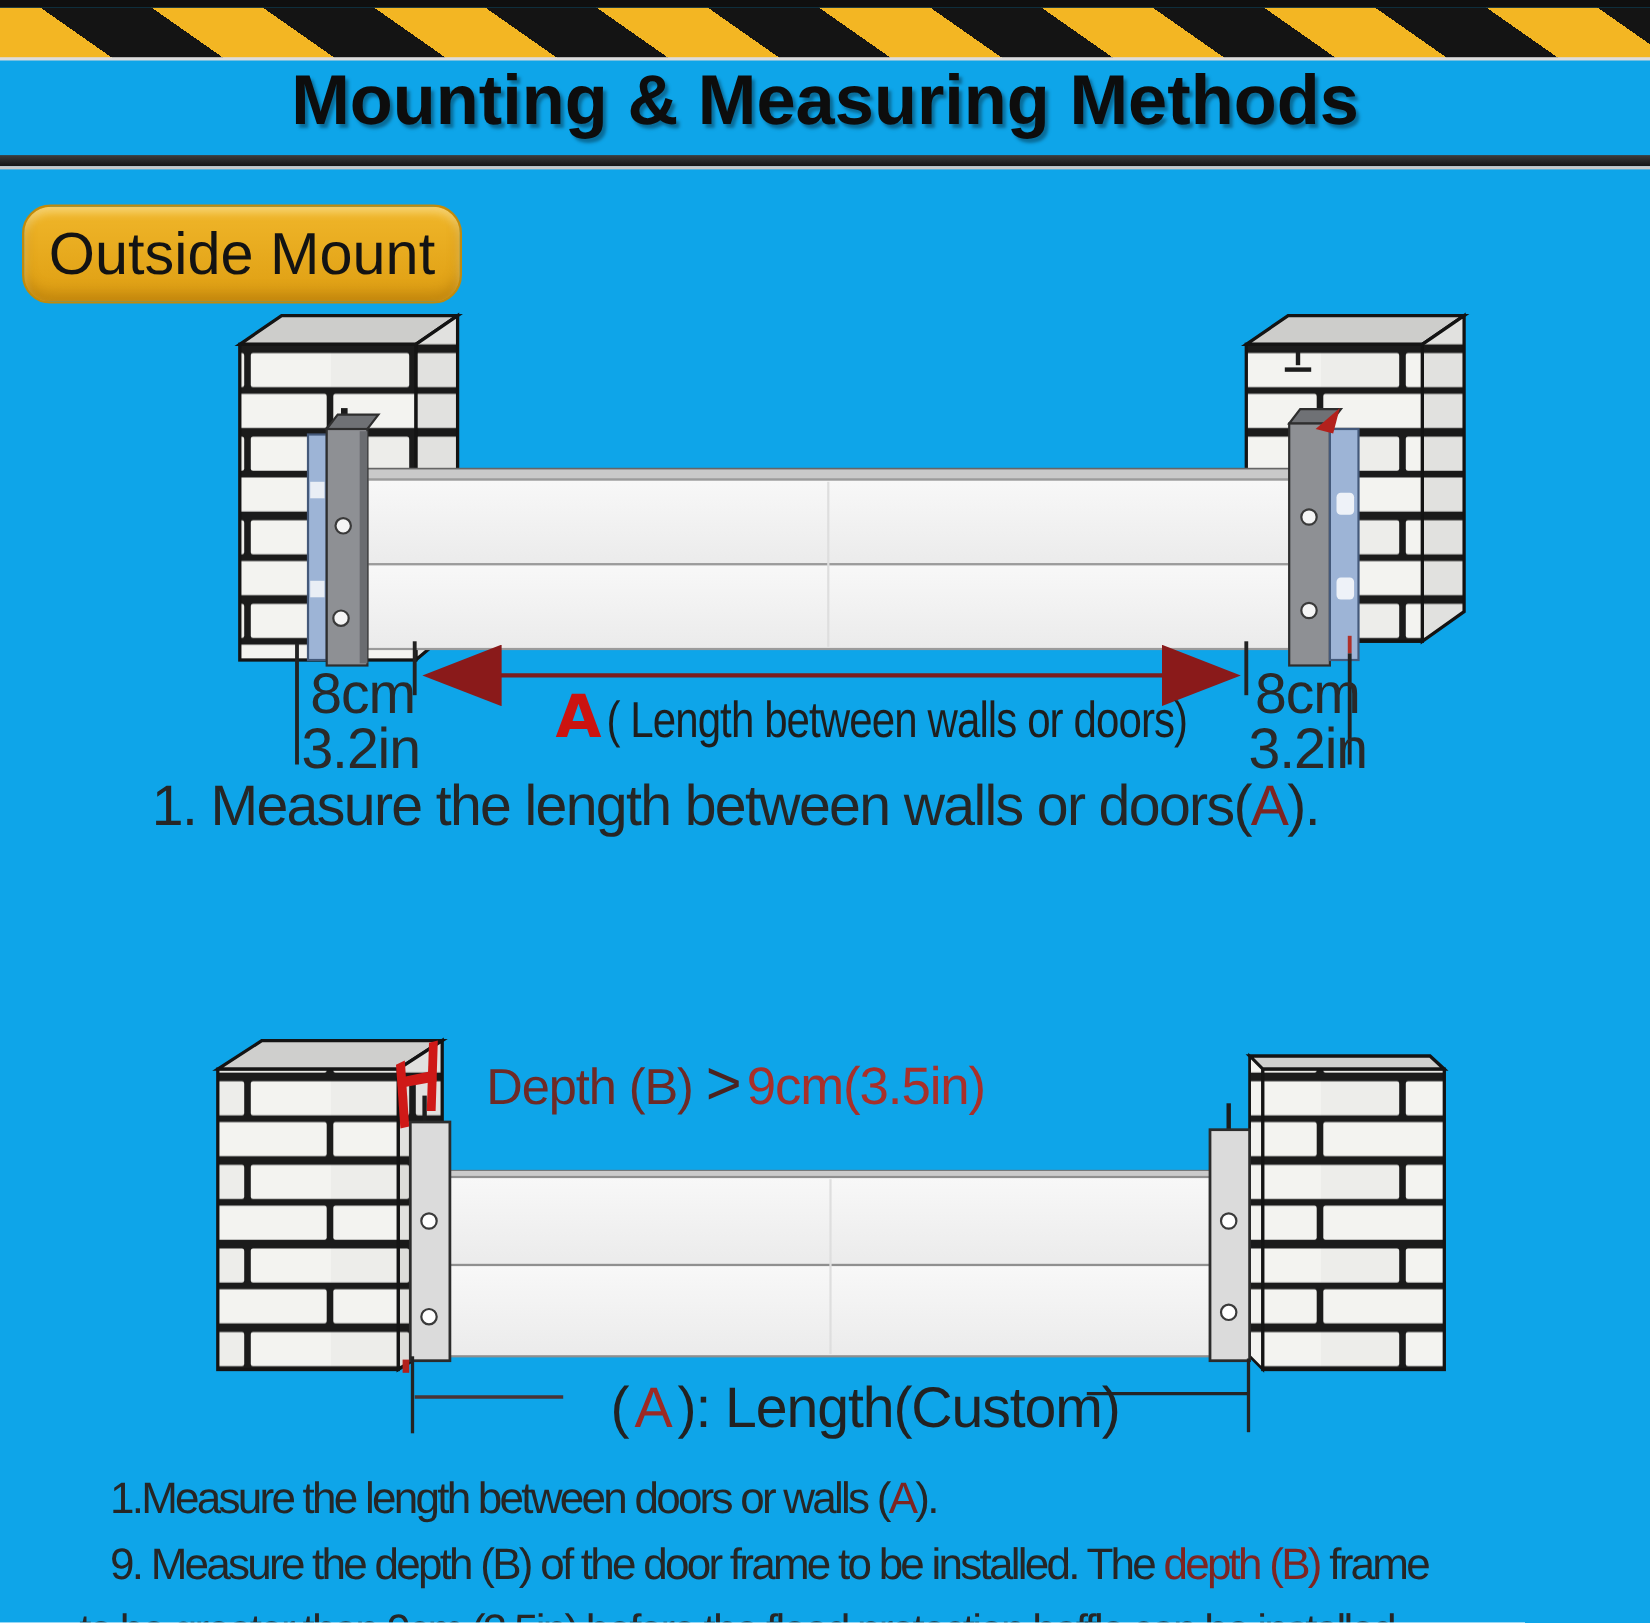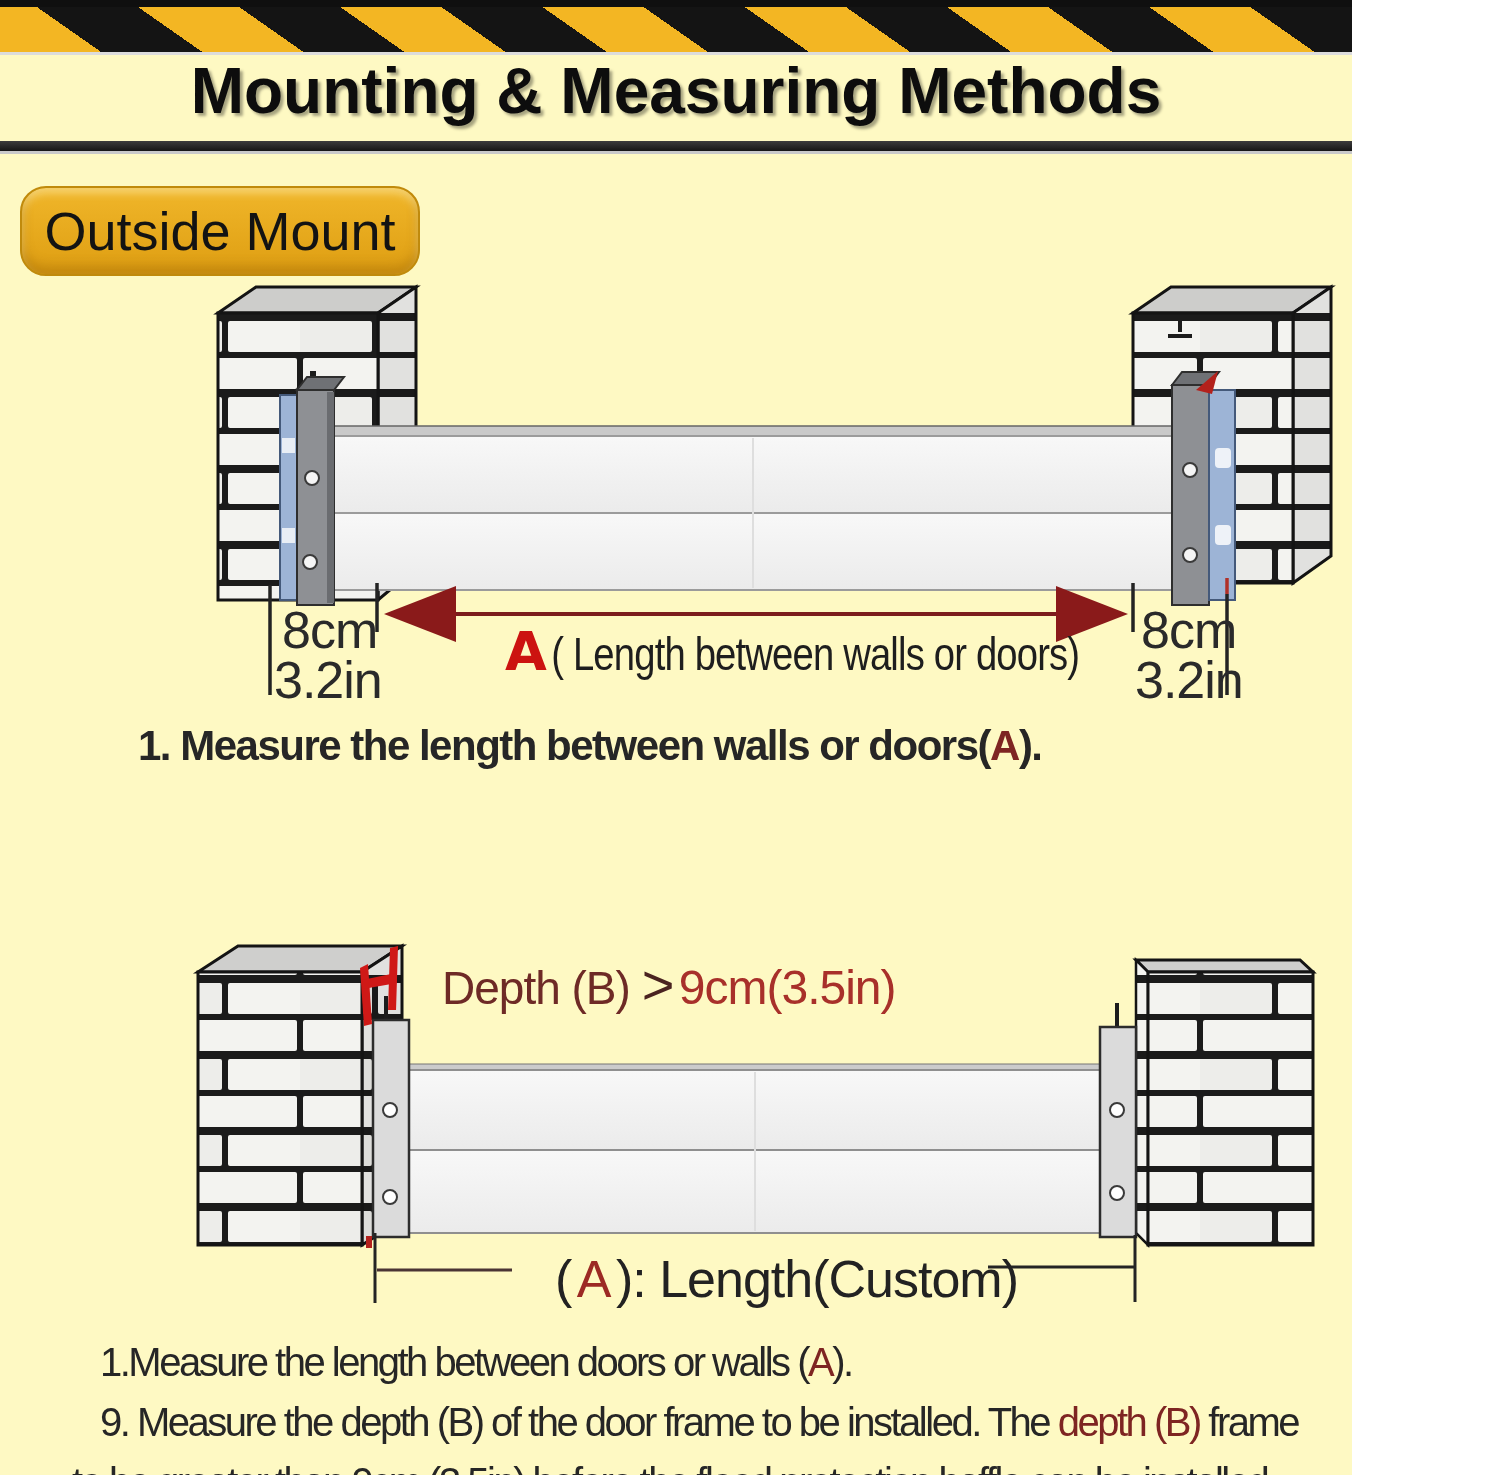--- a/index.html
+++ b/index.html
@@ -2,21 +2,21 @@
 <html style="--hazard_yellow: #f3b623; --hazard_black: #141414; --badge_yellow_top: #f0b62a; --badge_yellow_bottom: #de9e12; --accent_red: #cc1310; --dim_red: #7c1d1d; --maroon_text: #6e2a26; --value_red: #a8302a; --red_text: #7e2522; --text_dark: #262626;"><head>
 <meta charset="utf-8">
 <style>
   :root{
     --hazard_yellow:#f3b623; --hazard_black:#141414;
     --badge_yellow_top:#f0b62a; --badge_yellow_bottom:#de9e12;
     --accent_red:#cc1310; --dim_red:#7c1d1d; --maroon_text:#6e2a26;
     --value_red:#a8302a; --red_text:#7e2522; --text_dark:#262626;
   }
   html,body{margin:0;padding:0;background:#ffffff;}
-  .page{position:relative;width:1352px;height:1475px;overflow:hidden;background:#fef9c3;
+  .page{position:relative;width:1500px;height:1475px;overflow:hidden;background:#0ea5e9;
         font-family:"Liberation Sans",sans-serif;}
 
   .hazard{position:absolute;top:0;left:0;right:0;height:52px;
     border-top:7px solid #0f0f0f;box-sizing:border-box;
     background:repeating-linear-gradient(35deg,var(--hazard_yellow) 0 58px,var(--hazard_black) 58px 116px);
     box-shadow:0 3px 0 #dcdcdc;}
 
   .title{position:absolute;top:54px;left:0;width:100%;margin:0;text-align:center;
     font-size:64px;font-weight:bold;color:#0d0d0d;letter-spacing:0px;
     text-shadow:3px 3px 3px rgba(0,0,0,0.35);}
@@ -29,21 +29,21 @@
     border:2px solid #c08a0c;
     box-shadow:inset 0 -8px 12px rgba(130,80,0,.30), inset 0 5px 8px rgba(255,240,180,.55);}
   .badge-outside{left:20px;top:186px;width:396px;height:86px;}
   .badge-inside{left:25px;top:840px;width:400px;height:90px;}
 
   .diagram{position:absolute;left:0;width:1500px;}
   #diagram-outside{top:278px;height:430px;}
   #diagram-inside{top:940px;height:400px;}
 
   .steps{position:absolute;color:var(--text_dark);}
-  #steps-outside{left:138px;top:722px;font-size:42px;letter-spacing:-1.5px;font-weight:bold;}
+  #steps-outside{left:138px;top:703px;font-size:52px;letter-spacing:-1.5px;}
   #steps-outside .line{margin-bottom:17px;white-space:nowrap;}
   #steps-inside{left:100px;top:1340px;font-size:40px;letter-spacing:-2.5px;}
   #steps-inside .line{margin-bottom:15px;white-space:nowrap;}
   #steps-inside .line-wrap{margin-left:-28px;margin-top:2px;}
   .red-inline{color:var(--red_text);}
 
   svg text{font-family:"Liberation Sans",sans-serif;}
   .dim-text{fill:#2a2a2a;font-size:52px;letter-spacing:-1px;}
 </style>
 </head>

